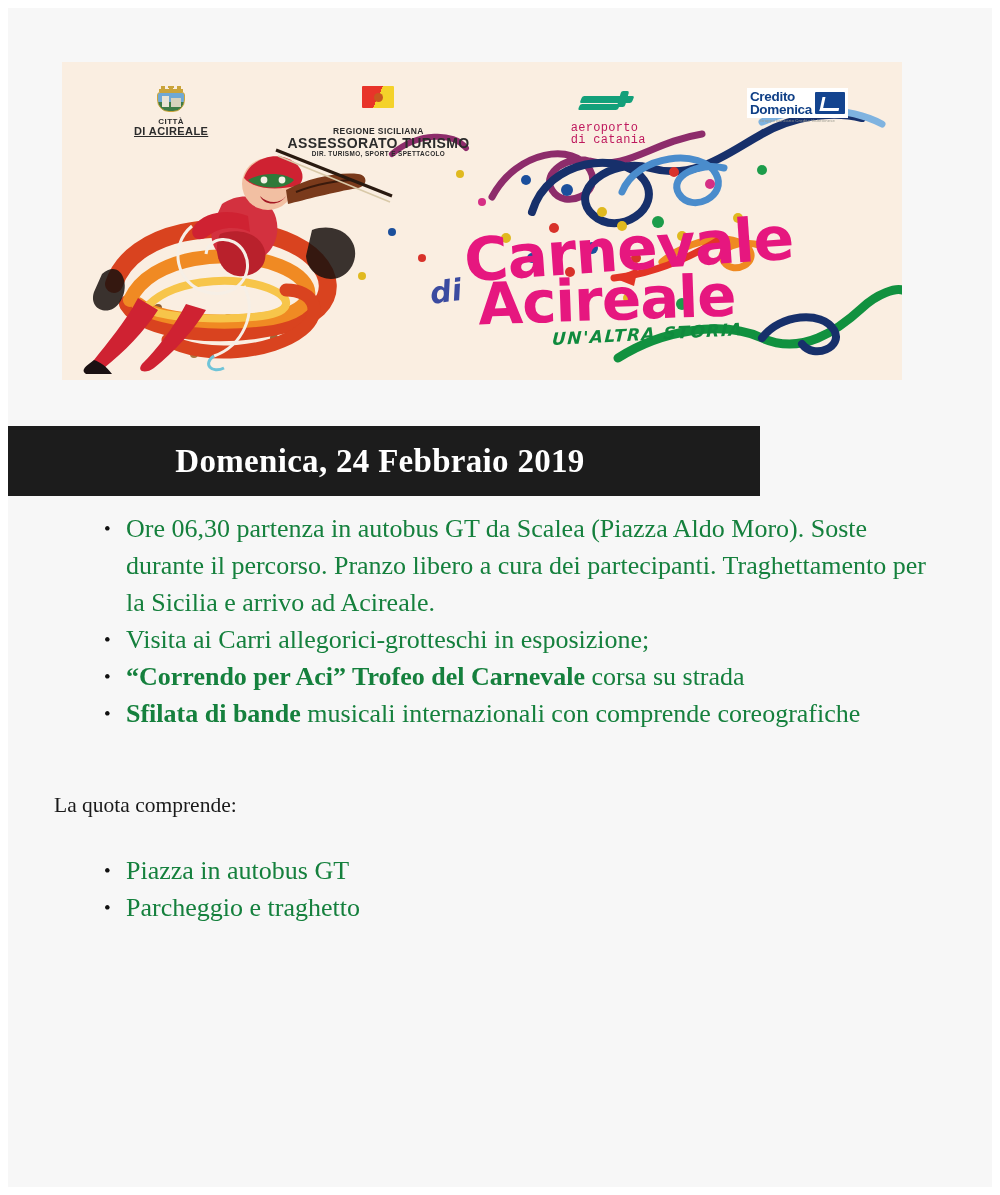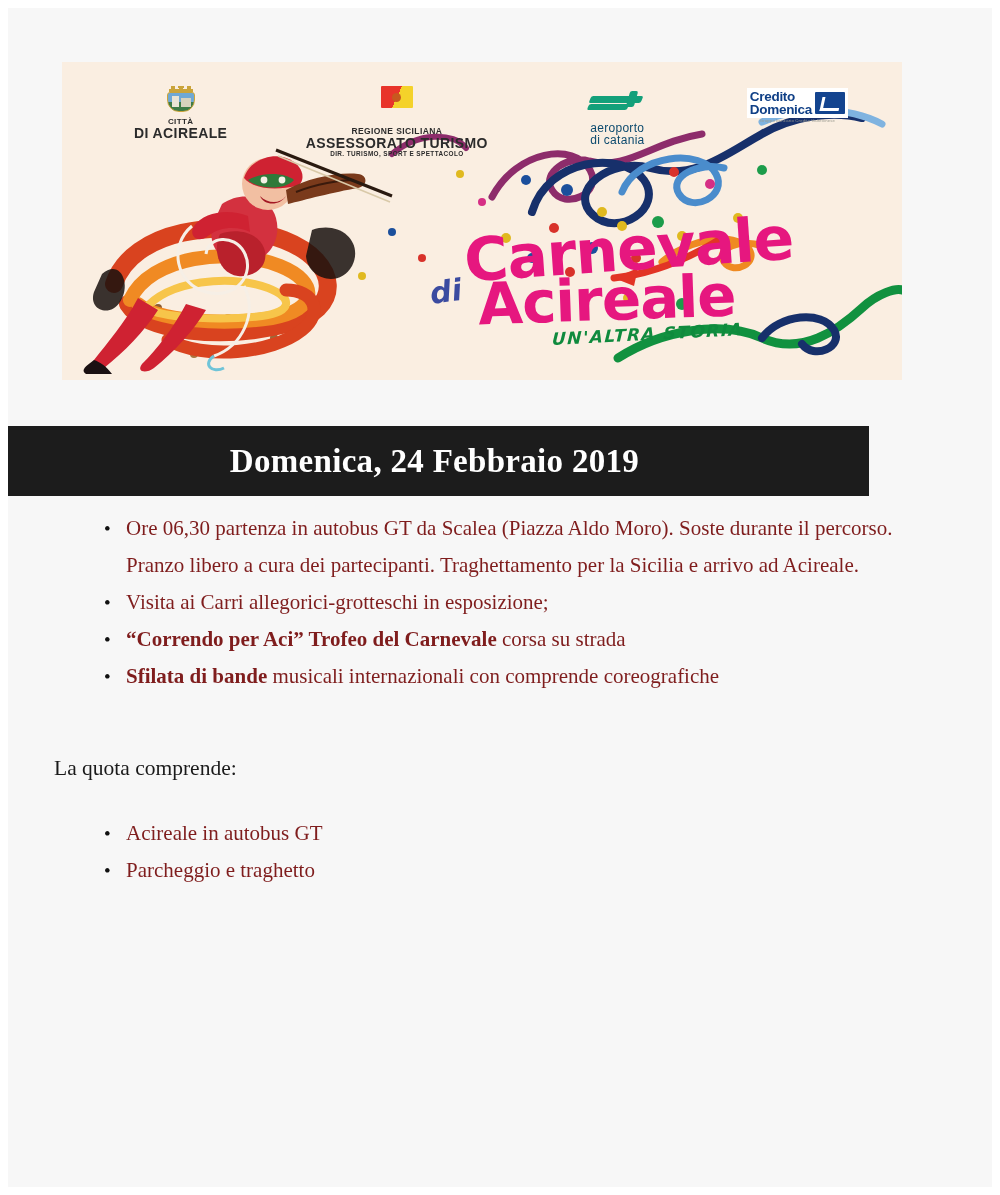--- a/index.html
+++ b/index.html
@@ -135,22 +135,22 @@
   .plane {
     width: 58px; height: 26px; position: relative;
   }
   .plane span {
     position: absolute; background: #13a07a; display: block;
   }
   .plane .w1 { left: 2px; top: 6px; width: 52px; height: 7px; transform: skewX(-22deg); border-radius: 2px;}
   .plane .w2 { left: 0px; top: 14px; width: 40px; height: 6px; transform: skewX(-22deg); border-radius: 2px;}
   .plane .tail { left: 40px; top: 1px; width: 8px; height: 16px; transform: skewX(-16deg); border-radius: 2px;}
   .aero-text {
-    font-family: Liberation Sans, sans-serif;
-    color: #0c4a6e;
+    font-family: Liberation Mono, monospace;
+    color: #be185d;
     line-height: 1.02;
     letter-spacing: .3px;
   }
 
   
   .credito {
     display: flex; align-items: stretch; gap: 3px;
     background: #ffffff; padding: 2px 3px;
   }
   .credito-text {
@@ -257,21 +257,21 @@
     letter-spacing: 1.5px;
     transform: rotate(-3deg) skewX(-6deg);
     white-space: nowrap;
   }
 
   
   .date-banner {
     position: absolute;
     left: -8px;
     top: 418px;
-    width: 869px;
+    width: 760px;
     height: 70px;
     background: #1c1c1c;
     display: flex;
     align-items: center;
     justify-content: center;
   }
   .date-banner .date-text {
     color: #ffffff;
     font-family: "Liberation Serif", serif;
     font-weight: bold;
@@ -289,23 +289,23 @@
   .block { background: #f7f7f7; }
 
   ul.prog, ul.incl {
     margin: 0;
     padding: 0;
     list-style: none;
   }
   ul.prog > li, ul.incl > li {
     position: relative;
     padding-left: 42px;
-    font-size: 21px;
+    font-size: 26px;
     line-height: 37px;
-    color: #7f1d1d;
+    color: #15803d;
   }
   ul.prog > li::before, ul.incl > li::before {
     content: "\2022";
     position: absolute;
     left: 20px;
     top: 0;
     font-size: 19px;
     line-height: 37px;
     color: #111111;
   }
@@ -432,21 +432,21 @@
       </svg>
 
       <div class="sponsors">
 
         <div class="logo">
           <div class="crest">
             <div class="crown"></div>
               <div class="shield"></div>
           </div>
           <div class="logo-caption" style="font-size:8px;margin-top:2px;">CITTÀ</div>
-          <div class="logo-caption" style="font-size:14px;">DI ACIREALE</div>
+          <div class="logo-caption" style="font-size:11px;text-decoration:underline;">DI ACIREALE</div>
         </div>
 
         <div class="logo" style="margin-left:-6px;">
           <div class="sicflag"></div>
           <div class="logo-caption" style="font-size:8.5px;margin-top:19px;">REGIONE SICILIANA</div>
           <div class="logo-caption" style="font-size:14px;">ASSESSORATO TURISMO</div>
           <div class="logo-caption" style="font-size:6.4px;">DIR. TURISMO, SPORT E SPETTACOLO</div>
         </div>
 
         <div class="logo aero" style="margin-top:4px;">
@@ -499,21 +499,21 @@
         <li><span class="b">Sfilata di bande</span><span> musicali internazionali con comprende coreografiche</span></li>
       </ul>
     </div>
 
     <div class="spacer-a block"></div>
 
     <div class="block">
       <div class="quota">La quota comprende:</div>
       <div class="spacer-b"></div>
       <ul class="incl">
-        <li>Acireale in autobus GT</li>
+        <li>Piazza in autobus GT</li>
         <li>Parcheggio e traghetto</li>
       </ul>
     </div>
 
     <div class="spacer-c block"></div>
 
 
   </div>
 
 </div>

